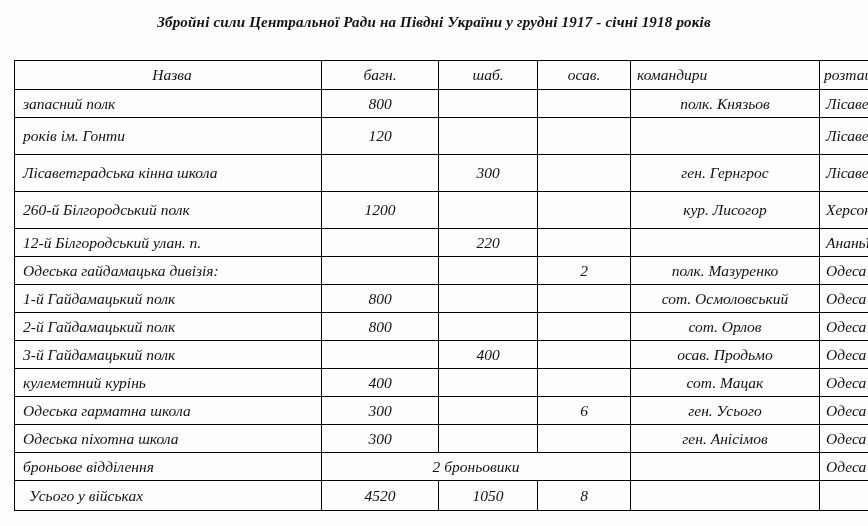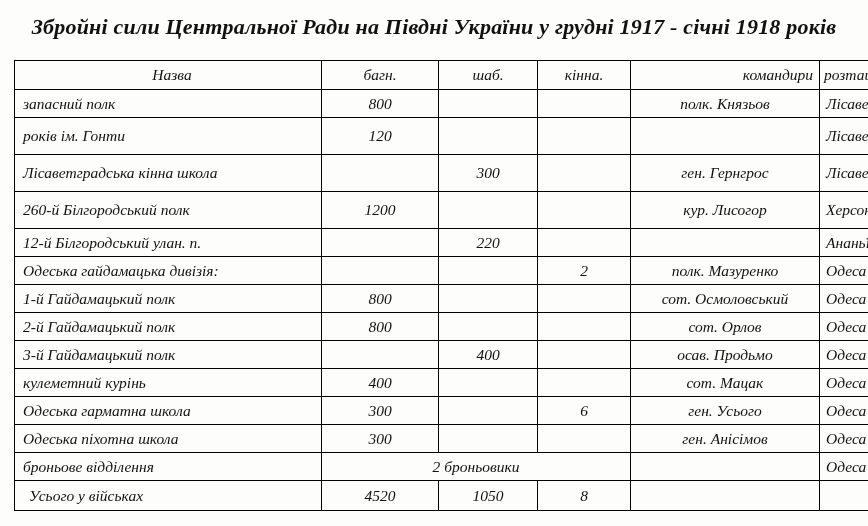--- a/index.html
+++ b/index.html
@@ -21,21 +21,21 @@
     box-sizing: border-box;
   }
   .doc-title {
     position: absolute;
     top: 14px;
     left: 0;
     width: 868px;
     text-align: center;
     font-style: italic;
     font-weight: bold;
-    font-size: 22px;
+    font-size: 15px;
     letter-spacing: 0.2px;
     white-space: nowrap;
   }
   .table-wrap {
     position: absolute;
     top: 60px;
     left: 14px;
     width: 840px;
   }
   table.troops {
@@ -53,21 +53,21 @@
     font-style: italic;
   }
   thead th {
     height: 26px;
     font-size: 15.5px;
   }
   .c-name  { width: 286px; text-align: left; }
   .c-bag   { width: 104px; text-align: center; }
   .c-shab  { width: 86px;  text-align: center; }
   .c-garm  { width: 80px;  text-align: center; }
-  .c-cmd   { width: 176px; text-align: right; }
+  .c-cmd   { width: 176px; text-align: left; }
   .c-loc   { width: 146px; text-align: left; padding-left: 6px; }
 
   thead th.c-name { text-align: center; padding-left: 14px; }
   thead th.c-loc  { text-align: left; padding-left: 4px; }
 
   tbody td.c-name { padding-left: 8px; }
   tbody td { height: 25px; }
 
   tbody td.c-bag, tbody td.c-shab, tbody td.c-garm { text-align: center; }
   tbody td.c-cmd { text-align: center; }
@@ -109,21 +109,21 @@
 
   <div class="doc-title">Збройні сили Центральної Ради на Півдні України у грудні 1917 - січні 1918 років</div>
 
   <div class="table-wrap">
     <table class="troops">
       <thead>
         <tr>
           <th class="c-name">Назва</th>
           <th class="c-bag">багн.</th>
           <th class="c-shab">шаб.</th>
-          <th class="c-garm">кінна.</th>
+          <th class="c-garm">осав.</th>
           <th class="c-cmd">командири</th>
           <th class="c-loc">розташування</th>
         </tr>
       </thead>
       <tbody>
 
         <tr>
           <td class="c-name">запасний полк</td>
           <td class="c-bag">800</td>
           <td class="c-shab"></td>

